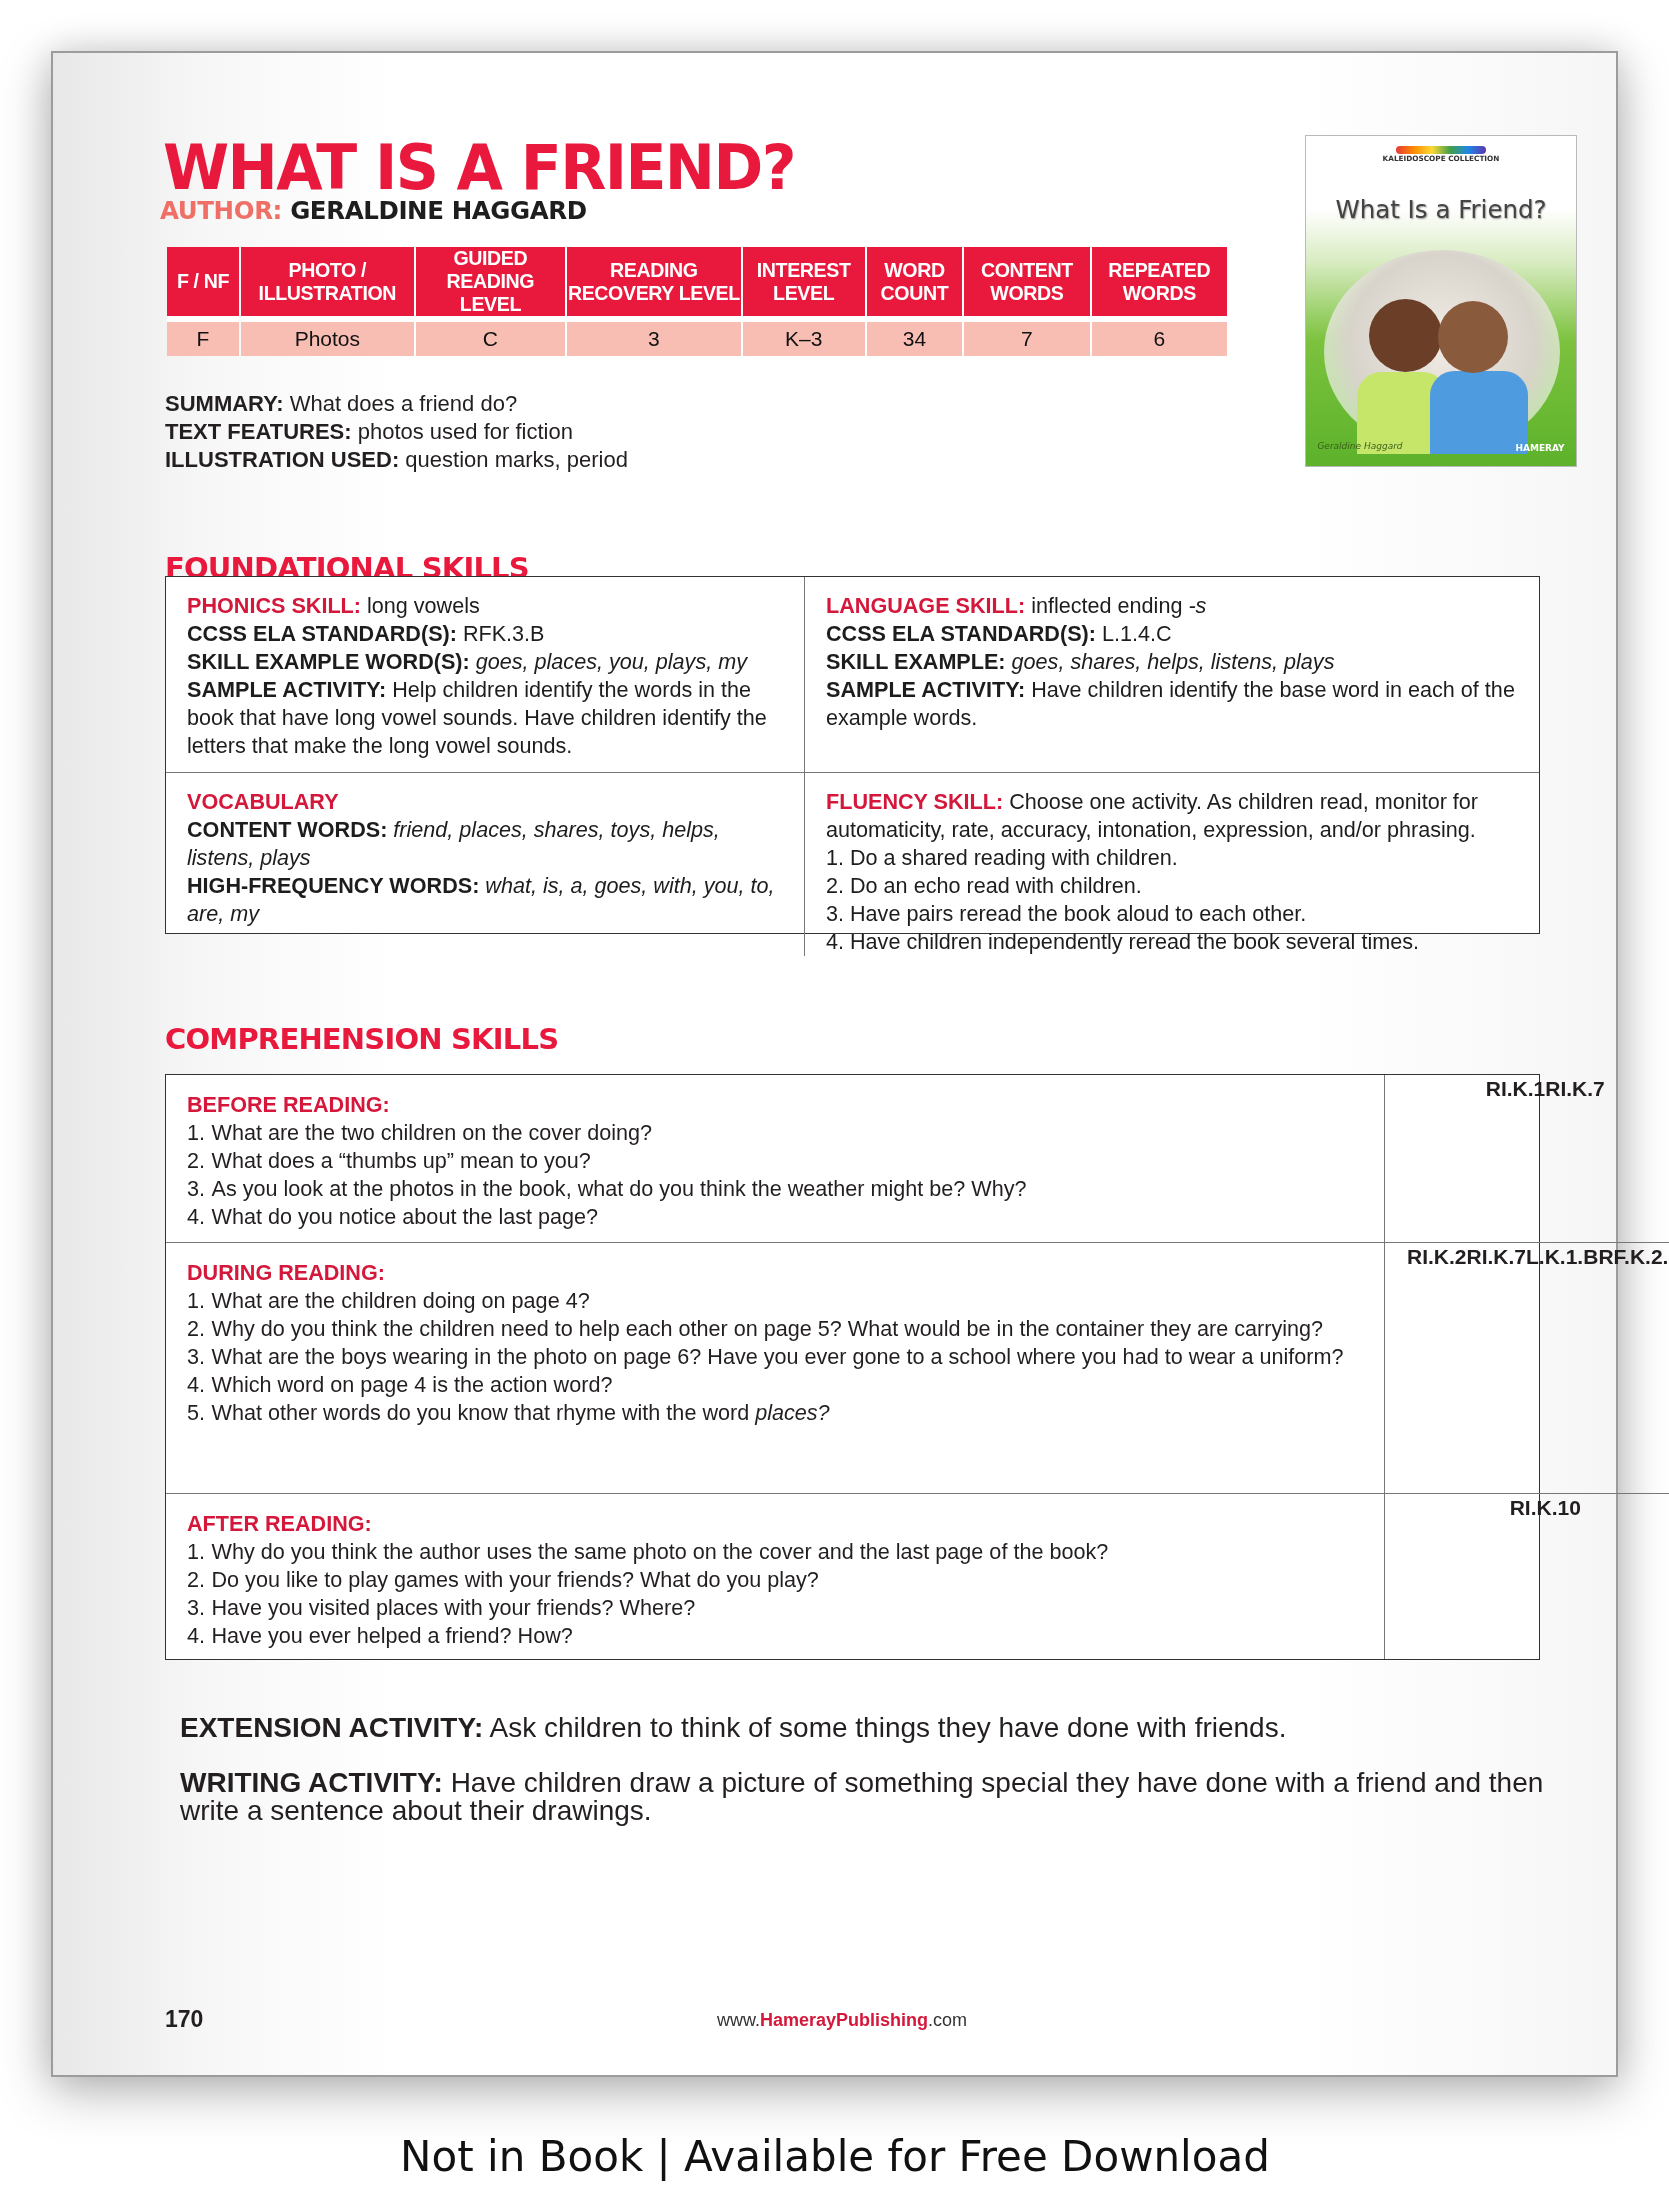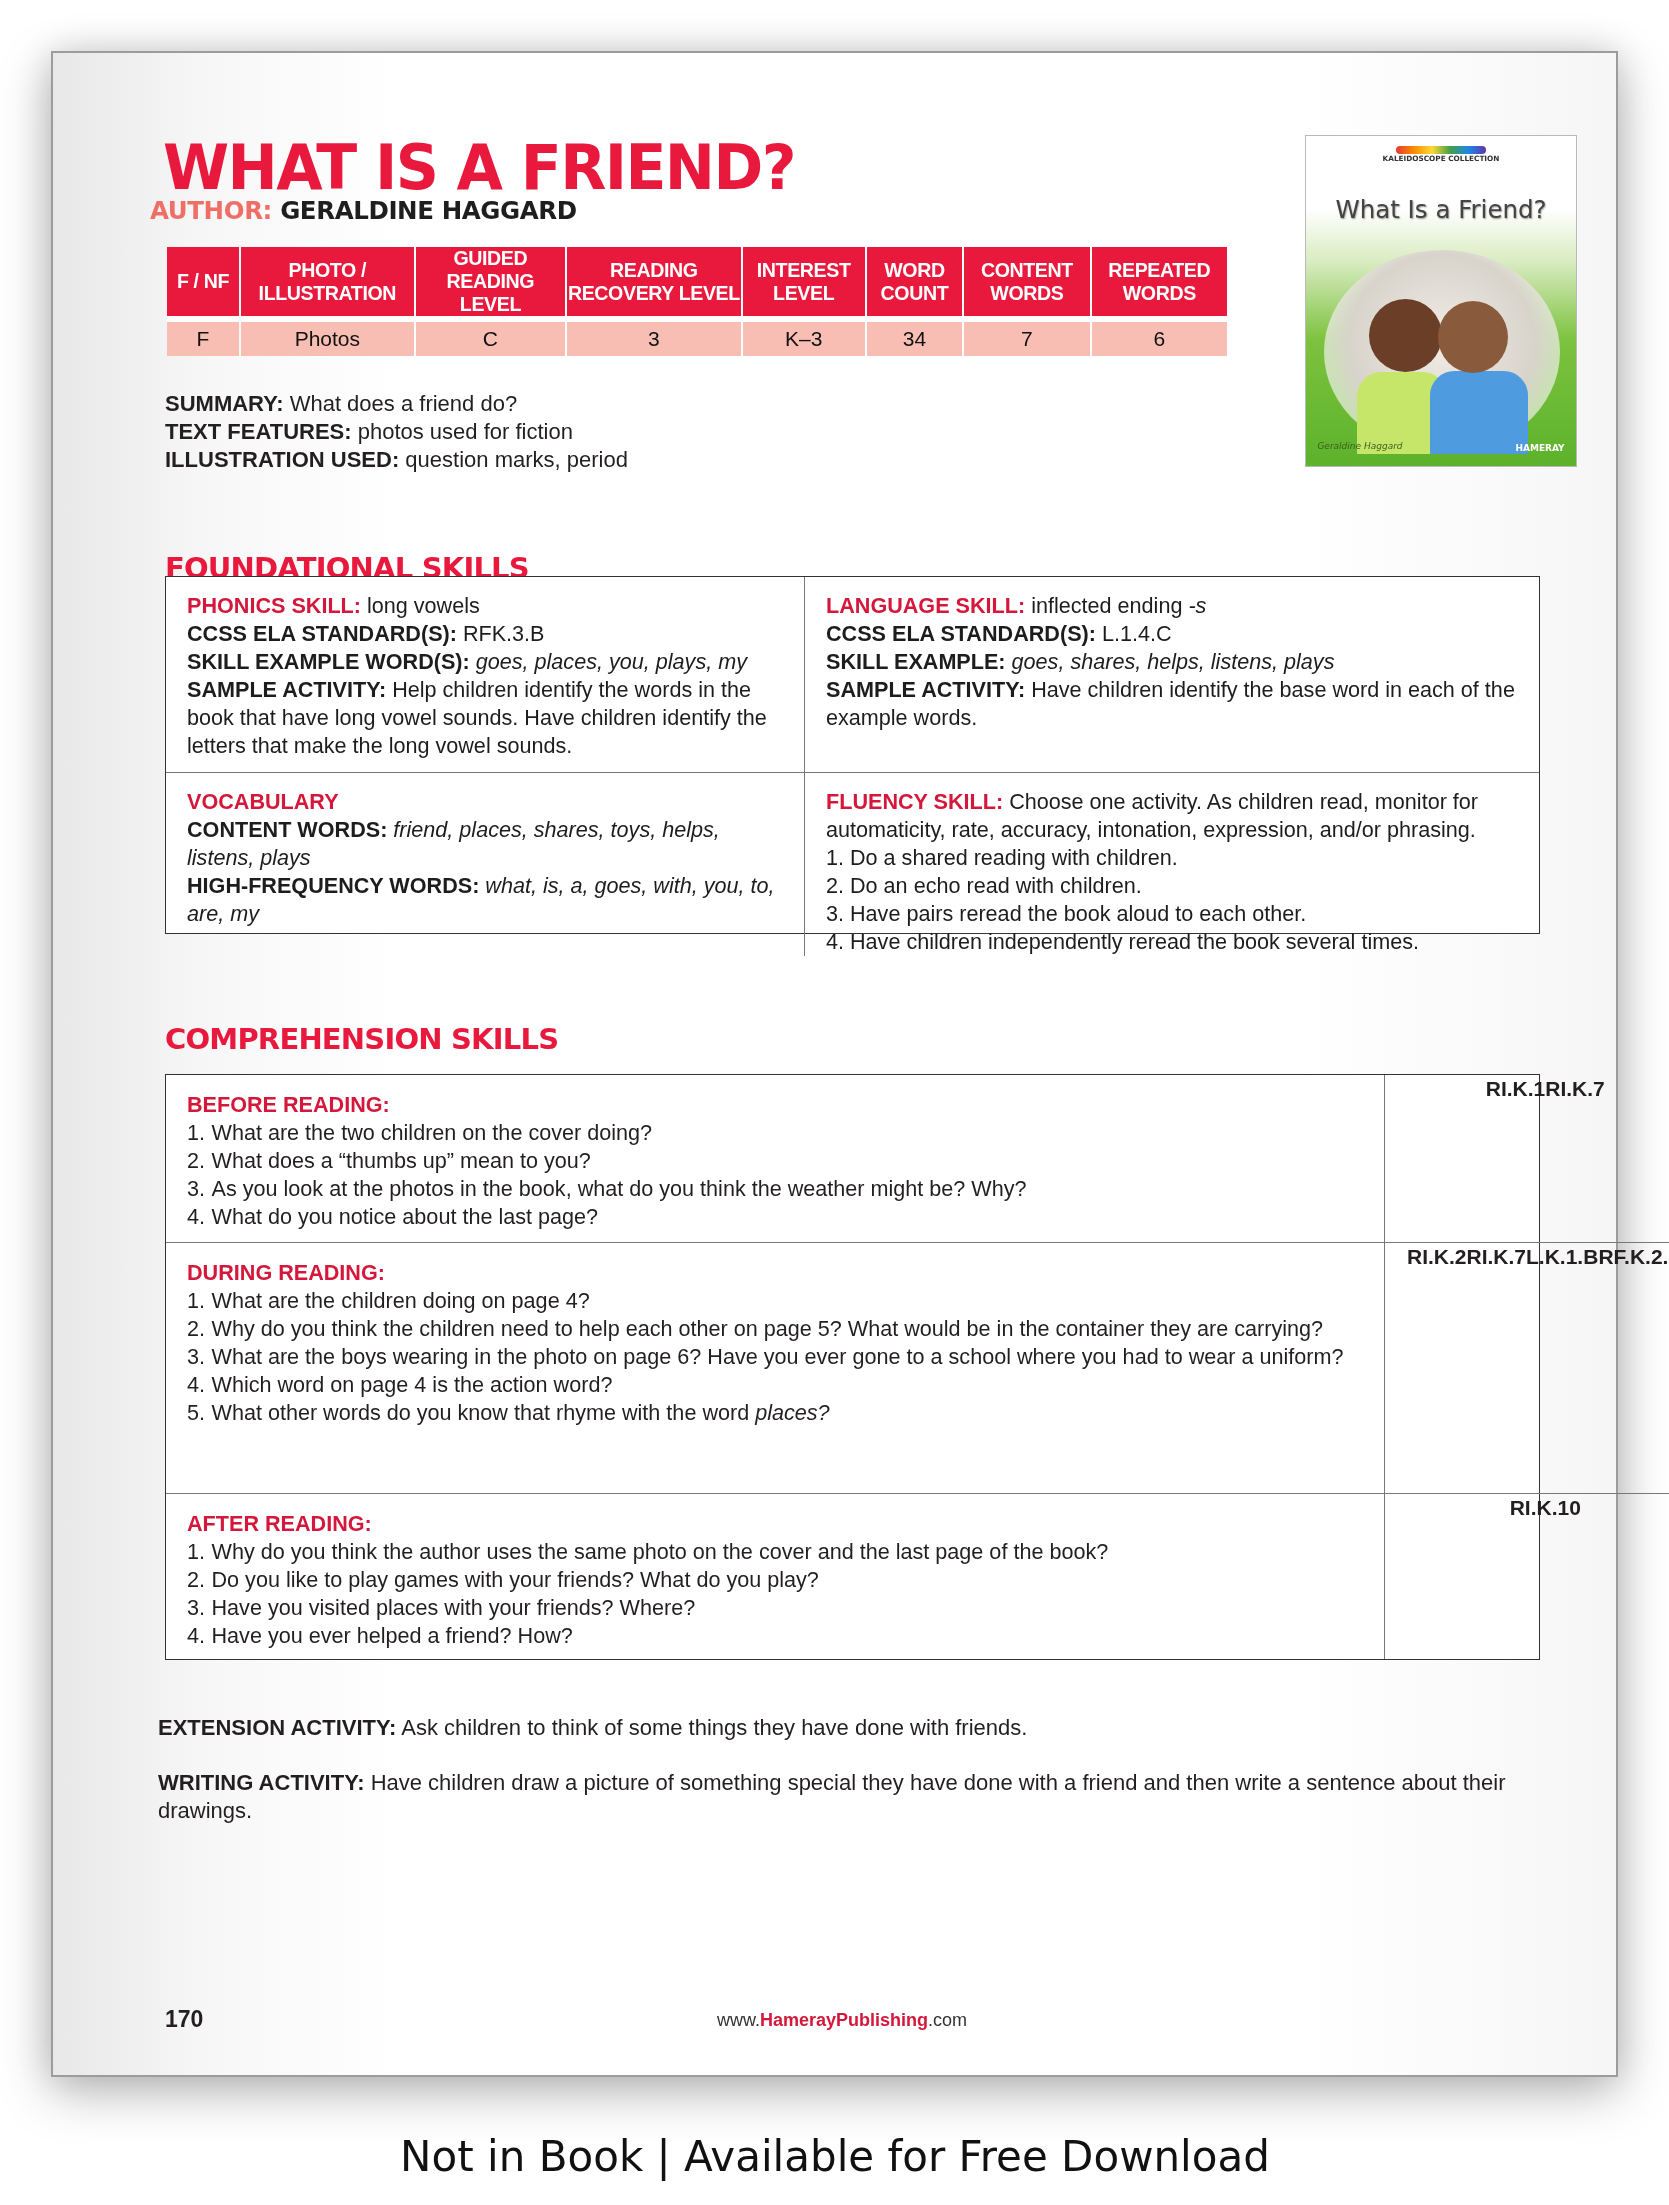--- a/index.html
+++ b/index.html
@@ -16,21 +16,21 @@
       background: linear-gradient(90deg, #e8e8e8 0%, #f7f7f7 10%, #ffffff 22%, #ffffff 80%, #f6f6f6 100%);
     }
 
     .title {
       position: absolute; left: 163px; top: 130px;
       font-family: "DejaVu Sans", sans-serif; font-weight: 900; font-size: 60px;
       color: #e8193c; letter-spacing: -1.6px; transform: scaleY(1.05); transform-origin: left top;
       white-space: nowrap;
     }
     .author {
-      position: absolute; left: 150px; top: 196px; font-weight: 700; font-size: 24.5px; white-space: nowrap;
+      position: absolute; left: 160px; top: 196px; font-weight: 700; font-size: 24.5px; white-space: nowrap;
       letter-spacing: -0.4px;
     }
     .author .lbl { color: #ef6f66; }
     .author .val { color: #1e1e1e; }
 
     table.info {
       position: absolute; left: 165px; top: 247px; width: 1064px;
       border-collapse: separate; border-spacing: 2.4px 0;
       font-family: "Liberation Sans", sans-serif;
     }
@@ -93,21 +93,21 @@
       display: grid; grid-template-columns: 1219px 1fr; grid-template-rows: 168px 251px 1fr;
     }
     .comp .q { padding: 16.3px 21px 0 21px; font-family: "Liberation Sans", sans-serif; font-size: 21.6px; line-height: 28px; border-right: 1.2px solid #777; }
     .comp .q.b { border-bottom: 1.2px solid #777; }
     .comp .s { display: flex; justify-content: center; padding-left: 22px; font-weight: 700; font-size: 21px; line-height: 28px; font-family: "Liberation Sans", sans-serif; }
     .comp .s.b { border-bottom: 1.2px solid #777; }
     .comp .q ol { list-style: none; }
     .comp .q li { padding-left: 24.5px; text-indent: -24.5px; }
     .comp .q li .num { display: inline-block; width: 24.5px; text-indent: 0; }
 
-    .activity { position: absolute; left: 158px; font-family: "Liberation Sans", sans-serif; font-size: 22px; line-height: 28px; width: 1378px; }
+    .activity { position: absolute; left: 180px; font-family: "Liberation Sans", sans-serif; font-size: 28px; line-height: 28px; width: 1378px; }
 
     .page-num { position: absolute; left: 165px; top: 2006px; font-weight: 700; font-size: 23px; font-family: "Liberation Sans", sans-serif; }
     .url { position: absolute; left: 717px; top: 2010px; font-size: 18px; font-family: "Liberation Sans", sans-serif; color: #333; }
     .url .brand { color: #d4173a; font-weight: 700; }
 
     .caption { position: absolute; left: 0; right: 0; top: 2132px; text-align: center; font-family: "DejaVu Sans", sans-serif; font-size: 42px; color: #111; }
   </style>
 </head>
 <body>
 

